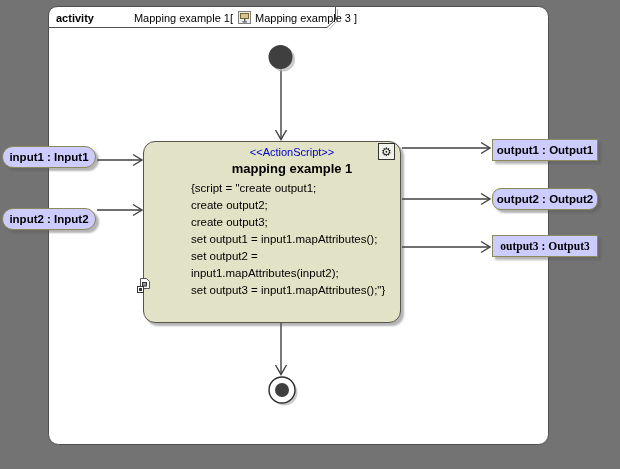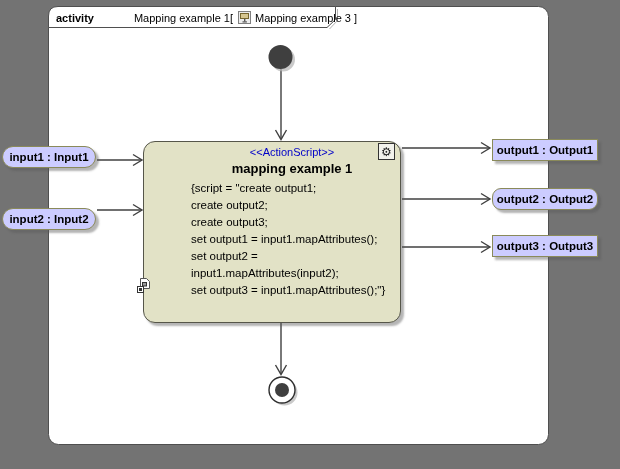--- a/index.html
+++ b/index.html
@@ -38,21 +38,21 @@
     position:absolute;height:22px;background:#ccccff;border:1px solid #8a8a5a;
     box-shadow:3px 3px 2px rgba(90,90,90,0.45);box-sizing:border-box;
     font-size:11.5px;font-weight:bold;text-align:center;line-height:20px;white-space:nowrap;
   }
   .pin-in{left:2px;width:94px;border-radius:11px;}
   .pin-out{left:492px;width:106px;}
   #pin-input1{top:146px;}
   #pin-input2{top:188px;margin-top:20px;}
   #pin-output1{top:139px;}
   #pin-output2{top:188px;border-radius:9px;}
-  #pin-output3{top:235px;}
+  #pin-output3{top:235px;font-family:Liberation Serif, serif;}
 </style>
 </head>
 <body>
 
 <div class="canvas">
 
   <svg class="layer" width="620" height="469" viewBox="0 0 620 469">
 
     <rect x="48.5" y="6.5" width="500" height="438" rx="10" fill="#ffffff" stroke="#4f4f4f"></rect>
 

